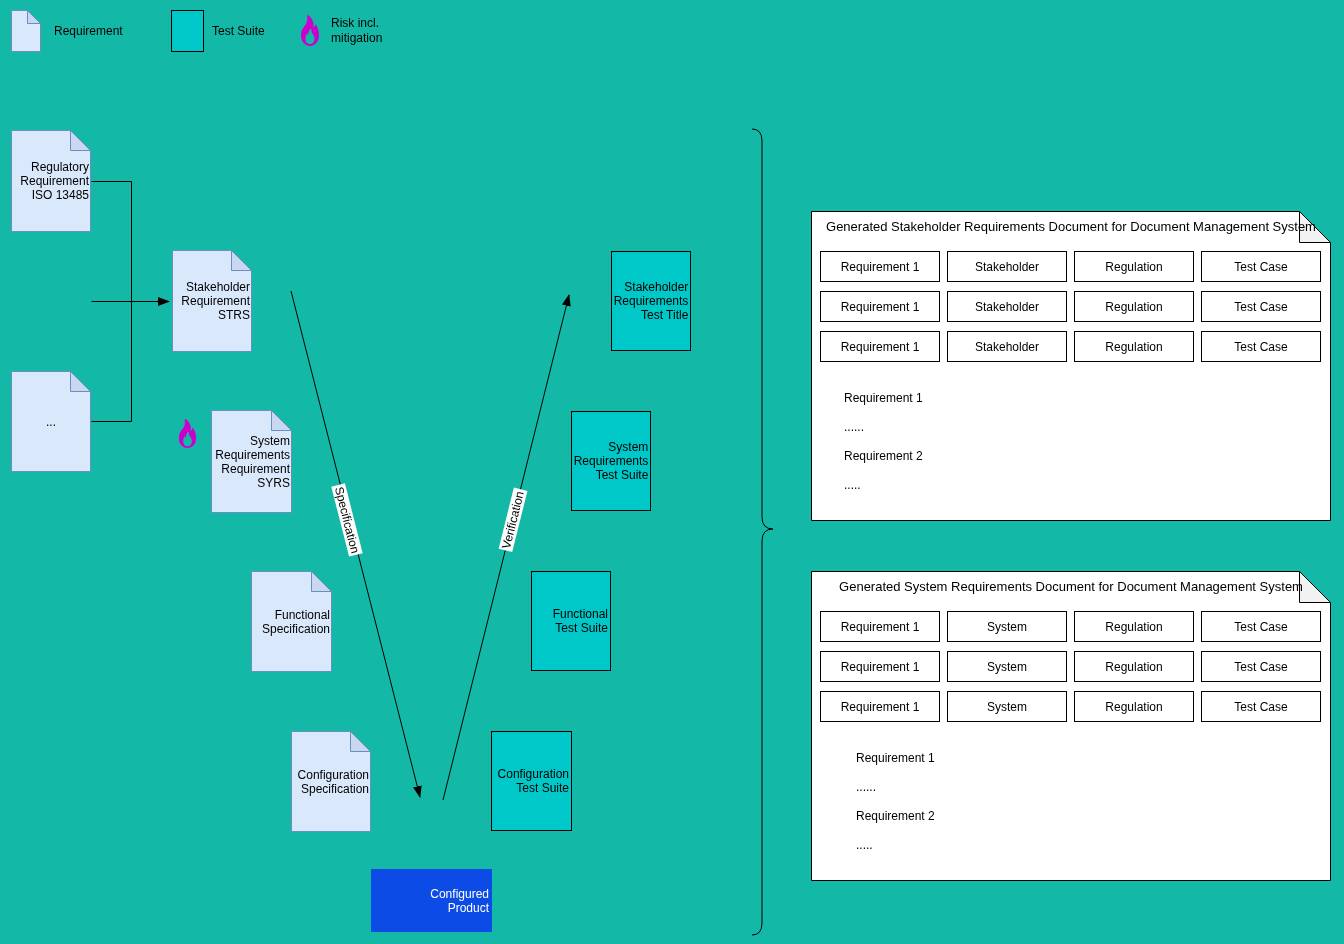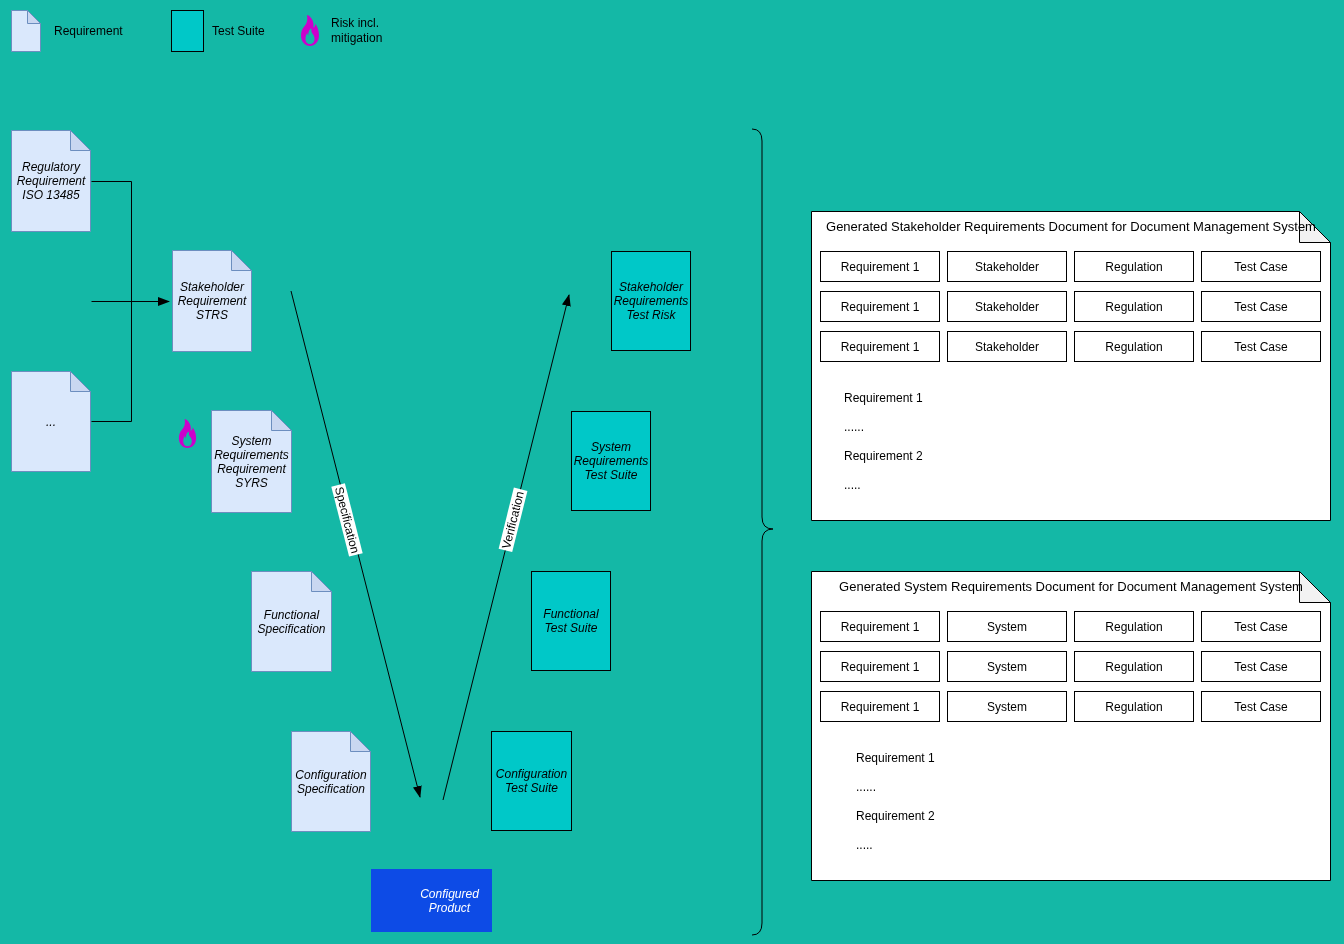--- a/index.html
+++ b/index.html
@@ -3,21 +3,21 @@
 <meta charset="utf-8">
 <style>
   html,body{margin:0;padding:0;background:#ffffff;}
   #canvas{position:relative;width:1344px;height:944px;background:#14b8a6;overflow:hidden;
           font-family:"Liberation Sans","DejaVu Sans",sans-serif;color:#000;}
   svg{display:block;}
   #edges{position:absolute;left:0;top:0;width:1344px;height:944px;pointer-events:none;}
   .node{position:absolute;}
   .node > svg{position:absolute;left:0;top:0;}
   .node .label{position:absolute;left:0;top:0;right:0;bottom:0;display:flex;align-items:center;
-               justify-content:center;text-align:center;font-size:12px;line-height:14px;padding:10px;font-style:italic;}
+               justify-content:center;text-align:right;font-size:12px;line-height:14px;padding:2px;}
   .suite{background:#00c8c8;border:1px solid #000;box-sizing:border-box;}
   .product{background:#0d4be6;border:1px solid #0d4be6;box-sizing:border-box;}
   .product .label{color:#ffffff;margin-left:36px;}
   .legend-label{position:absolute;font-size:12px;line-height:15px;}
   .edge-label{position:absolute;font-size:12px;background:#ffffff;padding:0 2px;white-space:nowrap;}
   .panel{position:absolute;width:520px;height:310px;border-radius:9px;}
   .panel-title{position:absolute;left:10px;right:10px;top:7px;height:17px;text-align:center;
                font-size:13px;line-height:17px;white-space:nowrap;}
   .panel-rows{position:absolute;left:9px;right:10px;top:40px;display:flex;flex-direction:column;gap:9px;}
   .panel-row{display:flex;gap:7px;height:31px;}
@@ -114,21 +114,21 @@
       <path d="M0.5,0.5 H60.5 L80.5,20.5 V100.5 H0.5 Z" fill="#dae8fc" stroke="#6c8ebf"></path>
       <path d="M60.5,0.5 V20.5 H80.5 Z" fill="#c9d7f1" stroke="#6c8ebf"></path>
     </svg>
     <div class="label">Functional Specification</div>
   </div>
 
   <div class="edge-label" style="left:347px;top:520px;transform:translate(-50%,-50%) rotate(75.7deg)">Specification</div>
   <div class="edge-label" style="left:513px;top:520px;transform:translate(-50%,-50%) rotate(-76deg)">Verification</div>
 
   <div class="node suite" style="left:611px;top:251px;width:80px;height:100px">
-    <div class="label">Stakeholder Requirements Test Risk</div>
+    <div class="label">Stakeholder Requirements Test Title</div>
   </div>
   <div class="node suite" style="left:571px;top:411px;width:80px;height:100px">
     <div class="label">System Requirements Test Suite</div>
   </div>
   <div class="node suite" style="left:531px;top:571px;width:80px;height:100px">
     <div class="label">Functional Test Suite</div>
   </div>
   <div class="node suite" style="left:491px;top:731px;width:81px;height:100px">
     <div class="label">Configuration Test Suite</div>
   </div>

